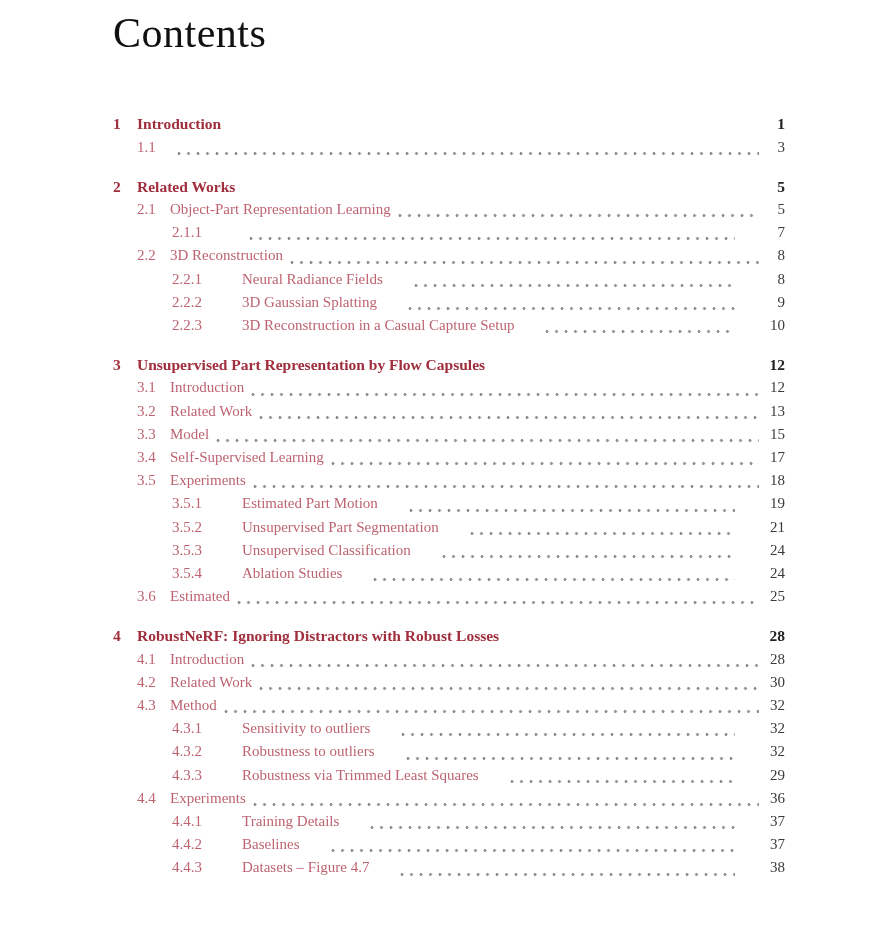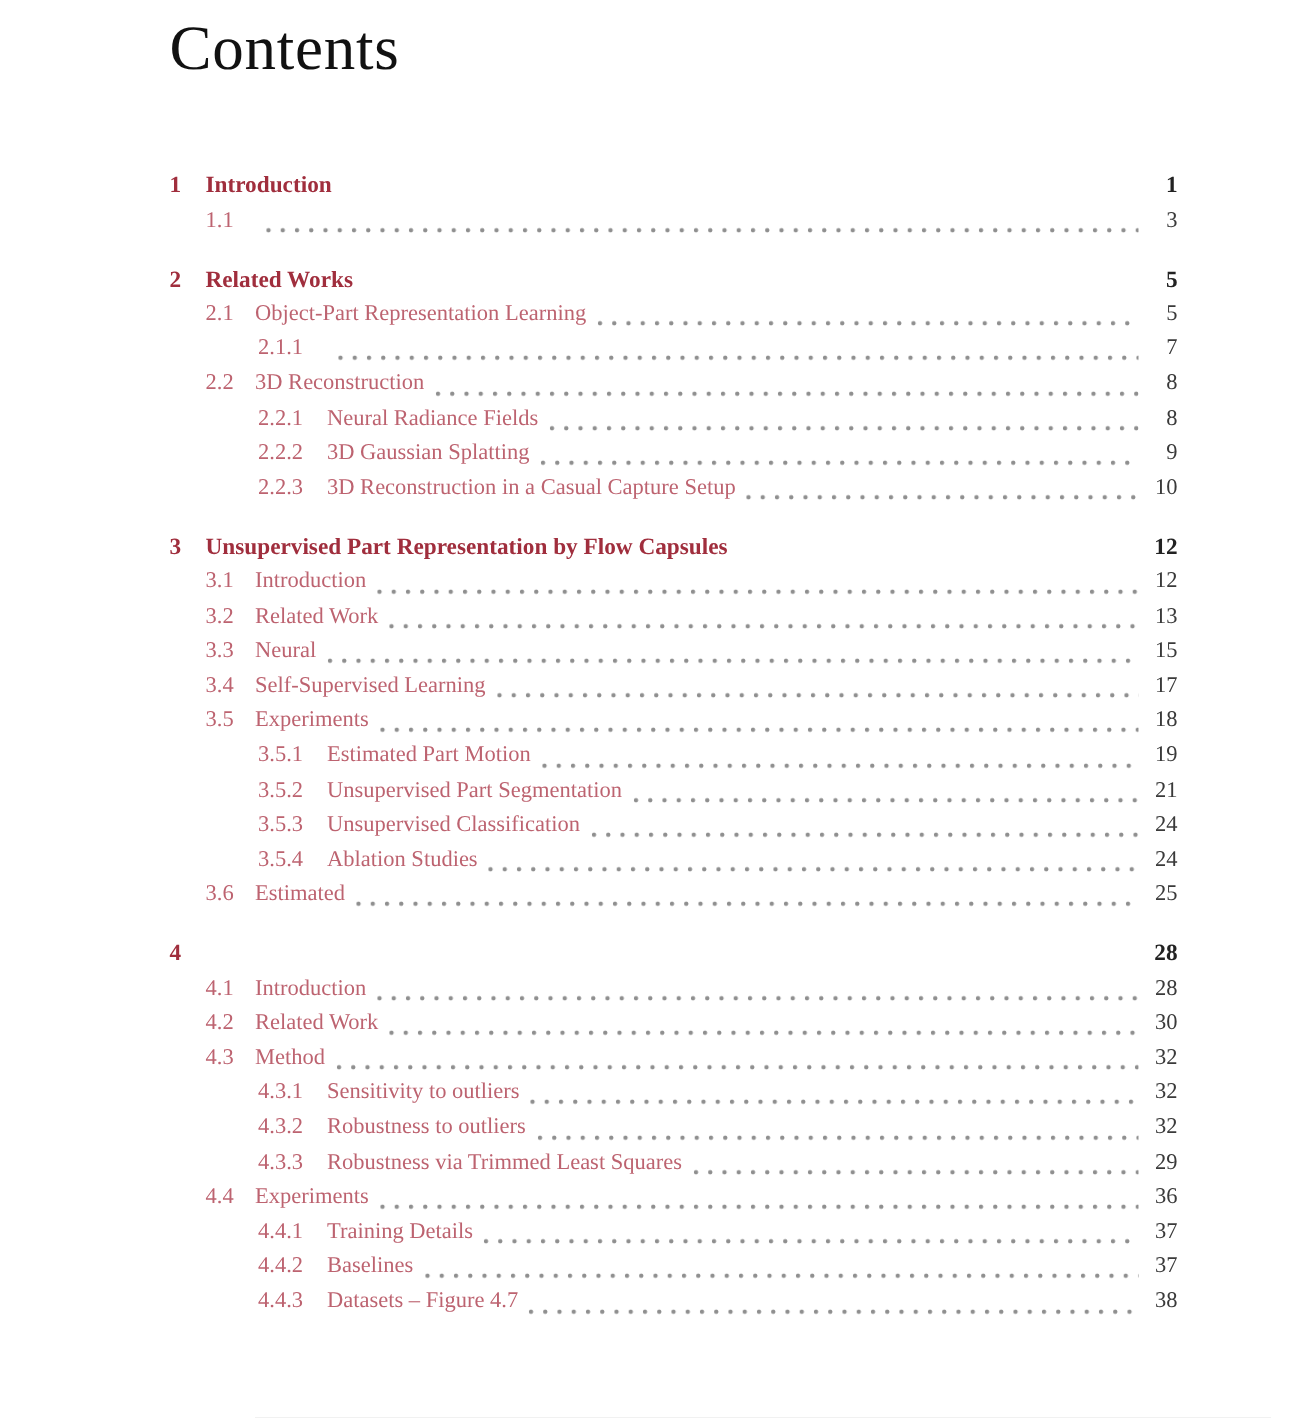--- a/index.html
+++ b/index.html
@@ -49,21 +49,21 @@
   .row .title { flex: 0 1 auto; white-space: nowrap; }
   .chapter {
     margin-top: 16px;
     font-weight: 700;
     font-size: 15.5px;
     color: var(--chapter-color);
   }
   .chapter .num { width: 24px; }
   .level2 { padding-left: 24px; justify-content: space-between; }
   .level2 .num { width: 33px; }
-  .level3 { padding-left: 59px; }
+  .level3 { padding-left: 59px; gap: 24px; }
   .level3 .num { width: 46px; }
   .leader {
     flex: 1 1 auto;
     align-self: flex-end;
     height: 5px;
     margin: 0 2px 3px 7px;
     background-image: radial-gradient(circle at 2px 2.5px, var(--dot-color) 1.2px, rgba(0,0,0,0) 1.7px);
     background-size: 9.5px 5px;
     background-repeat: repeat-x;
   }
@@ -150,21 +150,21 @@
         <span class="page-num">12</span>
       </div>
       <div class="row level2">
         <span class="num">3.2</span>
         <span class="title">Related Work</span>
         <span class="leader"></span>
         <span class="page-num">13</span>
       </div>
       <div class="row level2">
         <span class="num">3.3</span>
-        <span class="title">Neural</span>
+        <span class="title">Model</span>
         <span class="leader"></span>
         <span class="page-num">15</span>
       </div>
       <div class="row level2">
         <span class="num">3.4</span>
         <span class="title">Self-Supervised Learning</span>
         <span class="leader"></span>
         <span class="page-num">17</span>
       </div>
       <div class="row level2">
@@ -198,20 +198,21 @@
         <span class="page-num">24</span>
       </div>
       <div class="row level2">
         <span class="num">3.6</span>
         <span class="title">Estimated</span>
         <span class="leader"></span>
         <span class="page-num">25</span>
       </div>
       <div class="row chapter">
         <span class="num">4</span>
+        <span class="title">RobustNeRF: Ignoring Distractors with Robust Losses</span>
         <span class="leader"></span>
         <span class="page-num">28</span>
       </div>
       <div class="row level2">
         <span class="num">4.1</span>
         <span class="title">Introduction</span>
         <span class="leader"></span>
         <span class="page-num">28</span>
       </div>
       <div class="row level2">

